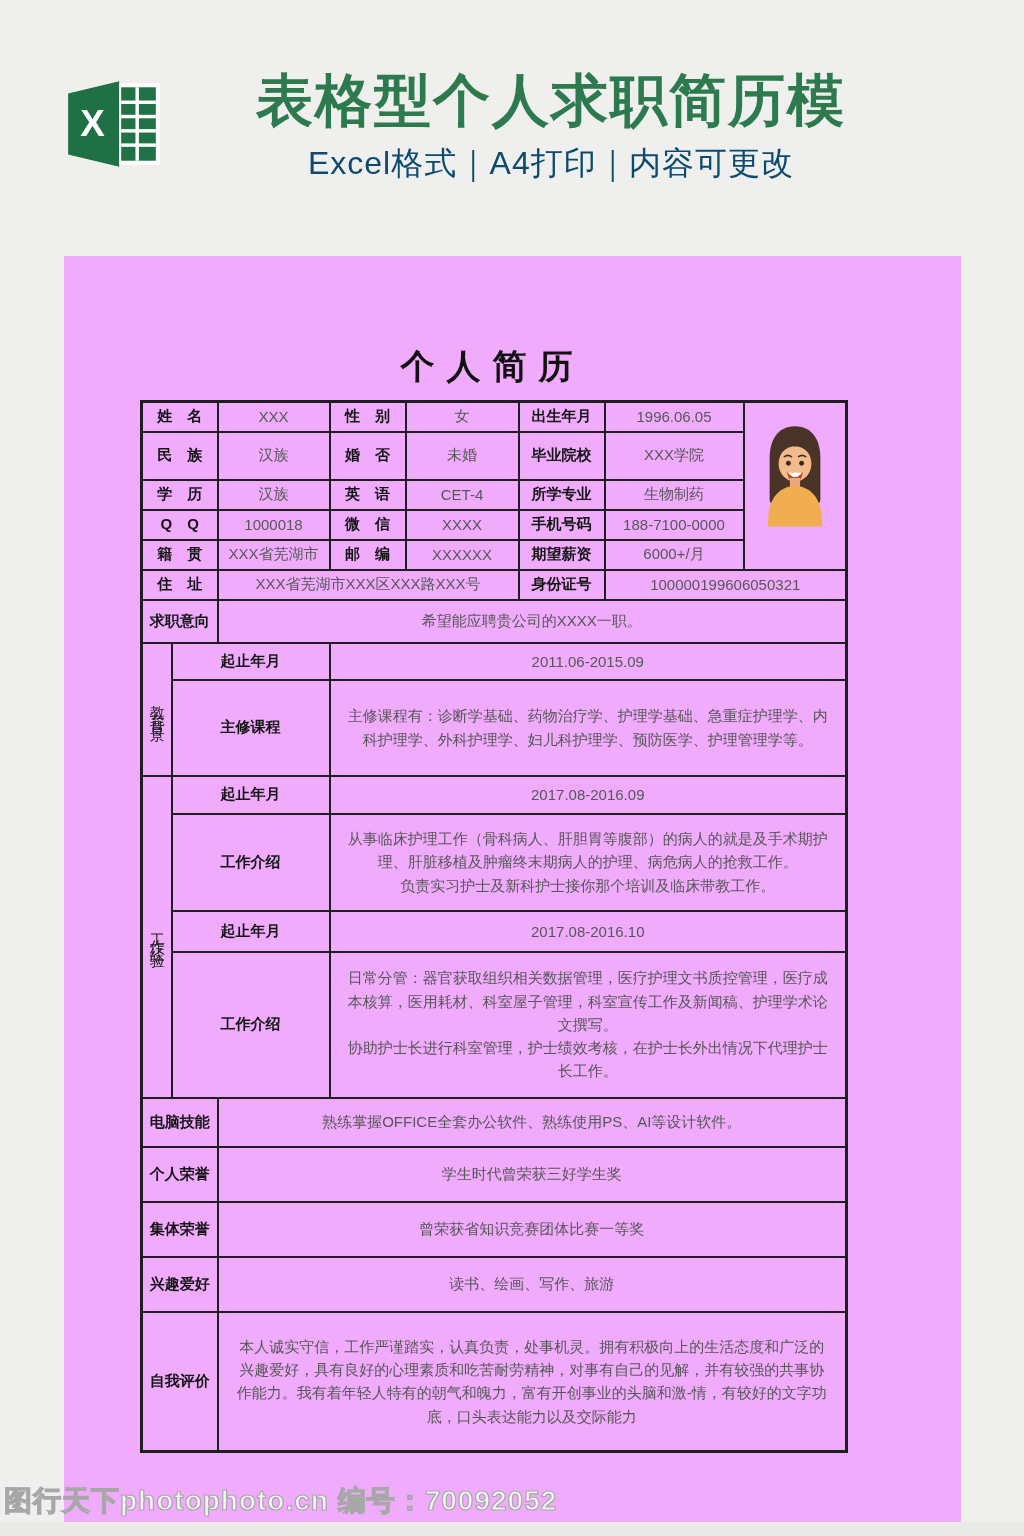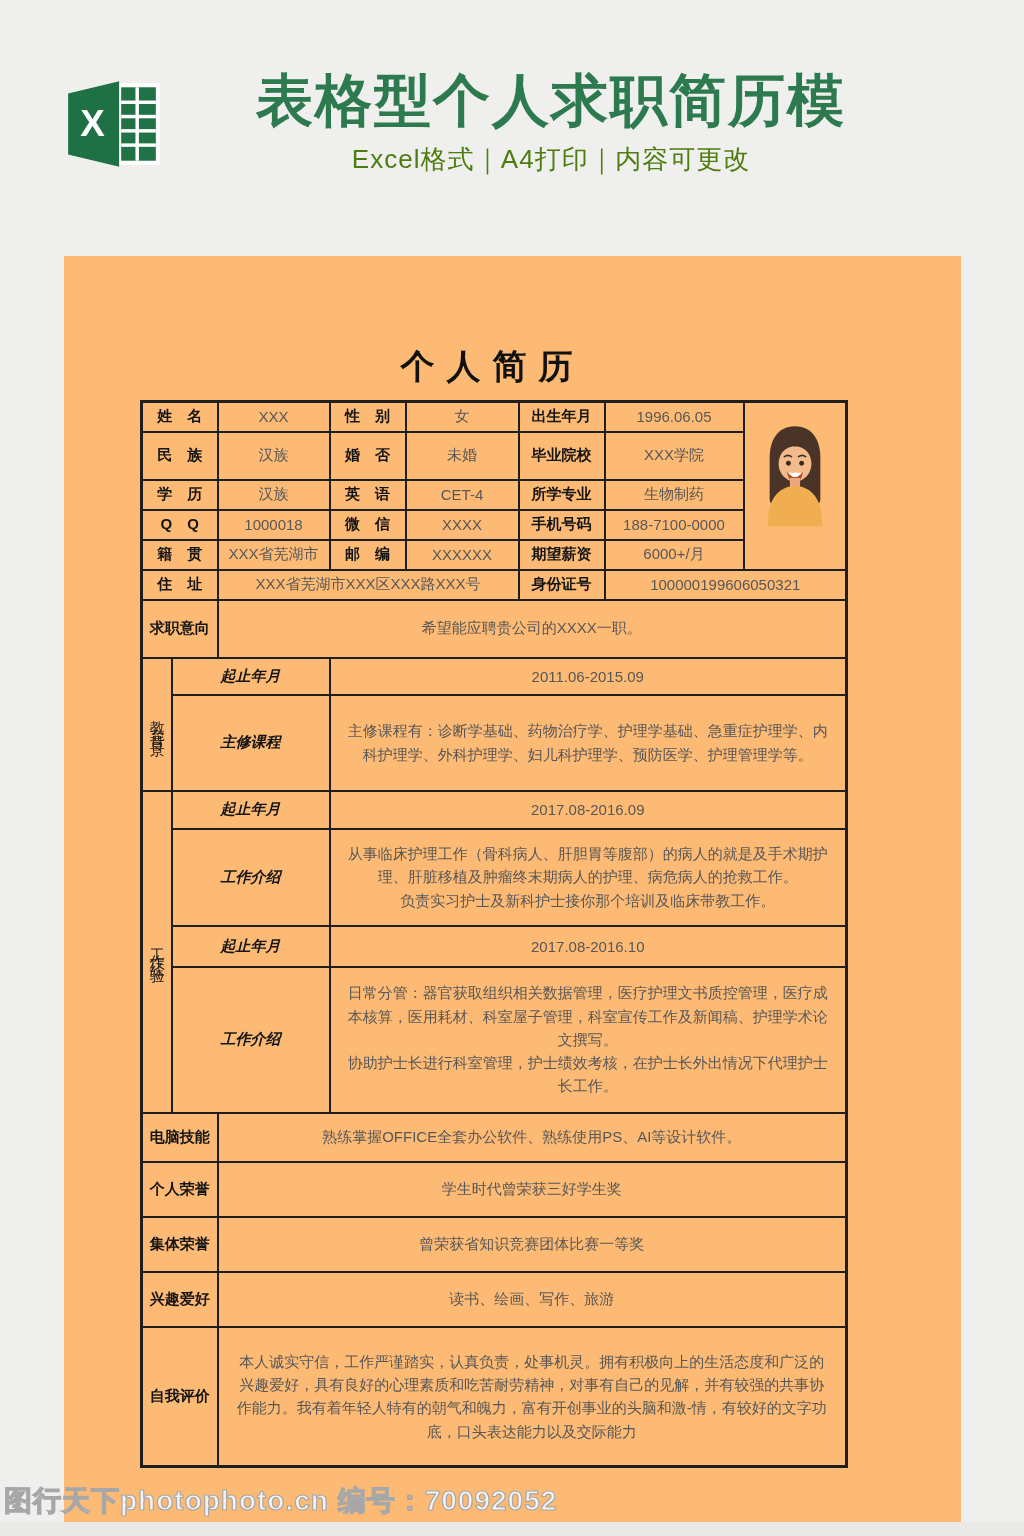--- a/index.html
+++ b/index.html
@@ -15,45 +15,45 @@
     position:absolute; left:62px; top:68px; width:920px;
     display:flex; align-items:flex-start;
   }
   .excel-logo { width:102px; height:100px; flex:0 0 auto; margin-top:6px; }
   .promo-text { margin-left:92px; text-align:center; }
   .promo-title {
     font-size:57px; font-weight:bold; color:#2d7a4f;
     letter-spacing:2px; line-height:1.15; white-space:nowrap;
   }
   .promo-subtitle {
-    font-size:26px; color:#4d7c0f; margin-top:8px; letter-spacing:1px;
+    font-size:32px; color:#0c4a6e; margin-top:8px; letter-spacing:1px;
   }
   
   .page {
     position:absolute; left:64px; top:256px; width:897px; height:1267px;
-    background:#fdba74;
+    background:#f0abfc;
   }
   .resume-title {
     position:absolute; left:76px; top:88px; width:705px;
     text-align:center; font-size:34px; font-weight:bold; color:#111;
     letter-spacing:12px;
   }
   table.resume {
     position:absolute; left:76px; top:144px; width:705px;
     border-collapse:collapse; table-layout:fixed;
     border:3px solid #1e1e1e;
   }
   td {
     border:2px solid #1e1e1e;
     font-size:15px; color:#575757;
     text-align:center; vertical-align:middle;
     padding:2px 4px; overflow:hidden;
   }
   td.lbl  { font-weight:bold; color:#141414; white-space:nowrap; }
-  td.slbl { font-weight:bold; color:#141414;font-style:italic; }
+  td.slbl { font-weight:bold; color:#141414; }
   td.par  {
     text-align:center; padding:8px 14px; line-height:1.55;
     white-space:pre-line;
   }
   td.vcell { padding:0; }
   .vtext {
     display:inline-block;
     writing-mode:vertical-rl; text-orientation:upright;
     letter-spacing:7px; color:#1c1c1c; font-size:15px;
   }
@@ -166,21 +166,21 @@
       <td>6000+/月</td>
     </tr>
 
     <tr style="height:30px">
       <td class="lbl" colspan="2">住　址</td>
       <td colspan="3">XXX省芜湖市XXX区XXX路XXX号</td>
       <td class="lbl">身份证号</td>
       <td colspan="2">100000199606050321</td>
     </tr>
 
-    <tr style="height:58px">
+    <tr style="height:43px">
       <td class="lbl" colspan="2">求职意向</td>
       <td colspan="6">希望能应聘贵公司的XXXX一职。</td>
     </tr>
 
     <tr style="height:37px">
       <td class="vcell" rowspan="2">
         <div class="vtext">教育背景</div>
       </td>
       <td class="slbl" colspan="2">起止年月</td>
       <td colspan="5">2011.06-2015.09</td>

